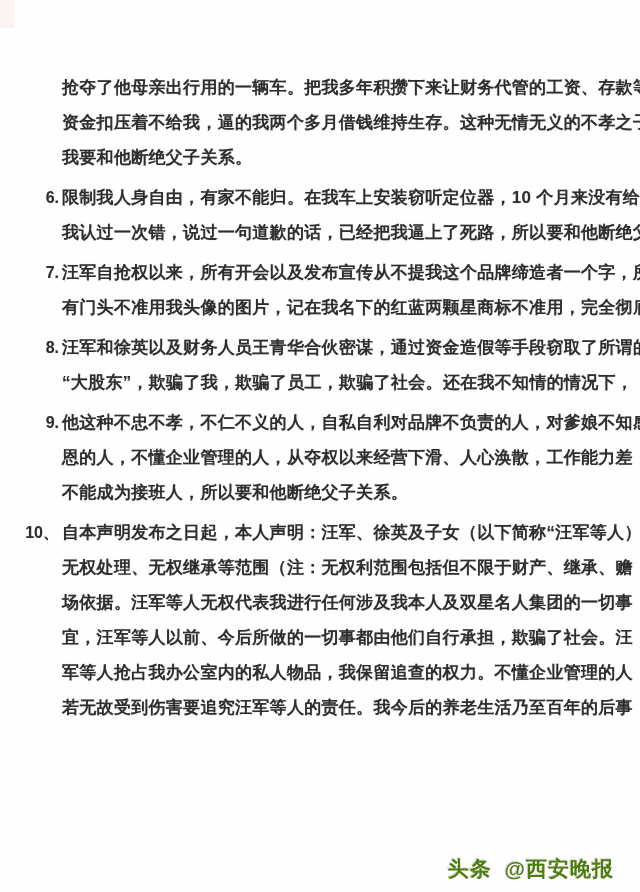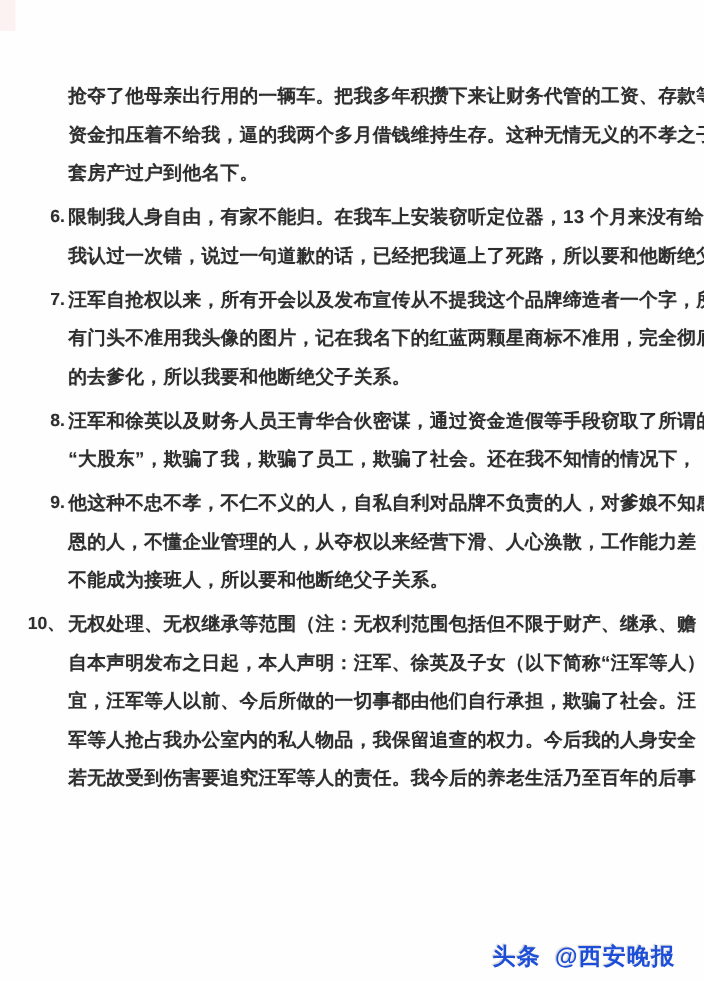--- a/index.html
+++ b/index.html
@@ -59,75 +59,75 @@
     white-space: nowrap;
     text-shadow: 0 0 1px rgba(70, 70, 70, 0.35);
   }
   .watermark {
     position: absolute;
     right: 26px;
     bottom: 9px;
     font-size: 21px;
     font-weight: bold;
     letter-spacing: 1px;
-    color: #1d4ed8;
+    color: #4d7c0f;
     text-shadow: 1px 1px 0 #ffffff, -1px -1px 1px rgba(150, 150, 150, 0.45);
     white-space: nowrap;
   }
   .watermark .wm-handle {
     margin-left: 6px;
   }
 </style>
 </head>
 <body>
 
 <div class="page">
 
   <div class="corner-artifact"></div>
 
   <div class="doc">
 
     <div class="para">
       <div class="line">抢夺了他母亲出行用的一辆车。把我多年积攒下来让财务代管的工资、存款等</div>
       <div class="line">资金扣压着不给我，逼的我两个多月借钱维持生存。这种无情无义的不孝之子，</div>
-      <div class="line">套房产过户到他名下。</div>
+      <div class="line">我要和他断绝父子关系。</div>
     </div>
 
     <div class="para">
       <span class="num">6.</span>
-      <div class="line">限制我人身自由，有家不能归。在我车上安装窃听定位器，13 个月来没有给</div>
+      <div class="line">限制我人身自由，有家不能归。在我车上安装窃听定位器，10 个月来没有给</div>
       <div class="line">我认过一次错，说过一句道歉的话，已经把我逼上了死路，所以要和他断绝父</div>
     </div>
 
     <div class="para">
       <span class="num">7.</span>
       <div class="line">汪军自抢权以来，所有开会以及发布宣传从不提我这个品牌缔造者一个字，所</div>
       <div class="line">有门头不准用我头像的图片，记在我名下的红蓝两颗星商标不准用，完全彻底</div>
-      <div class="line">的去爹化，所以我要和他断绝父子关系。</div>
     </div>
 
     <div class="para">
       <span class="num">8.</span>
       <div class="line">汪军和徐英以及财务人员王青华合伙密谋，通过资金造假等手段窃取了所谓的</div>
       <div class="line">“大股东”，欺骗了我，欺骗了员工，欺骗了社会。还在我不知情的情况下，</div>
     </div>
 
     <div class="para">
       <span class="num">9.</span>
       <div class="line">他这种不忠不孝，不仁不义的人，自私自利对品牌不负责的人，对爹娘不知感</div>
       <div class="line">恩的人，不懂企业管理的人，从夺权以来经营下滑、人心涣散，工作能力差，</div>
       <div class="line">不能成为接班人，所以要和他断绝父子关系。</div>
     </div>
 
     <div class="para">
       <span class="num">10、</span>
+      <div class="line">自本声明发布之日起，本人声明：汪军、徐英及子女（以下简称“汪军等人）</div>
       <div class="line">无权处理、无权继承等范围（注：无权利范围包括但不限于财产、继承、赡</div>
-      <div class="line">自本声明发布之日起，本人声明：汪军、徐英及子女（以下简称“汪军等人）</div>
+      <div class="line">场依据。汪军等人无权代表我进行任何涉及我本人及双星名人集团的一切事</div>
       <div class="line">宜，汪军等人以前、今后所做的一切事都由他们自行承担，欺骗了社会。汪</div>
-      <div class="line">军等人抢占我办公室内的私人物品，我保留追查的权力。今后我的人身安全</div>
+      <div class="line">军等人抢占我办公室内的私人物品，我保留追查的权力。不懂企业管理的人</div>
       <div class="line">若无故受到伤害要追究汪军等人的责任。我今后的养老生活乃至百年的后事</div>
     </div>
 
   </div>
 
   <div class="watermark">
     <span class="wm-prefix">头条</span>
     <span class="wm-handle">@西安晚报</span>
   </div>
 

